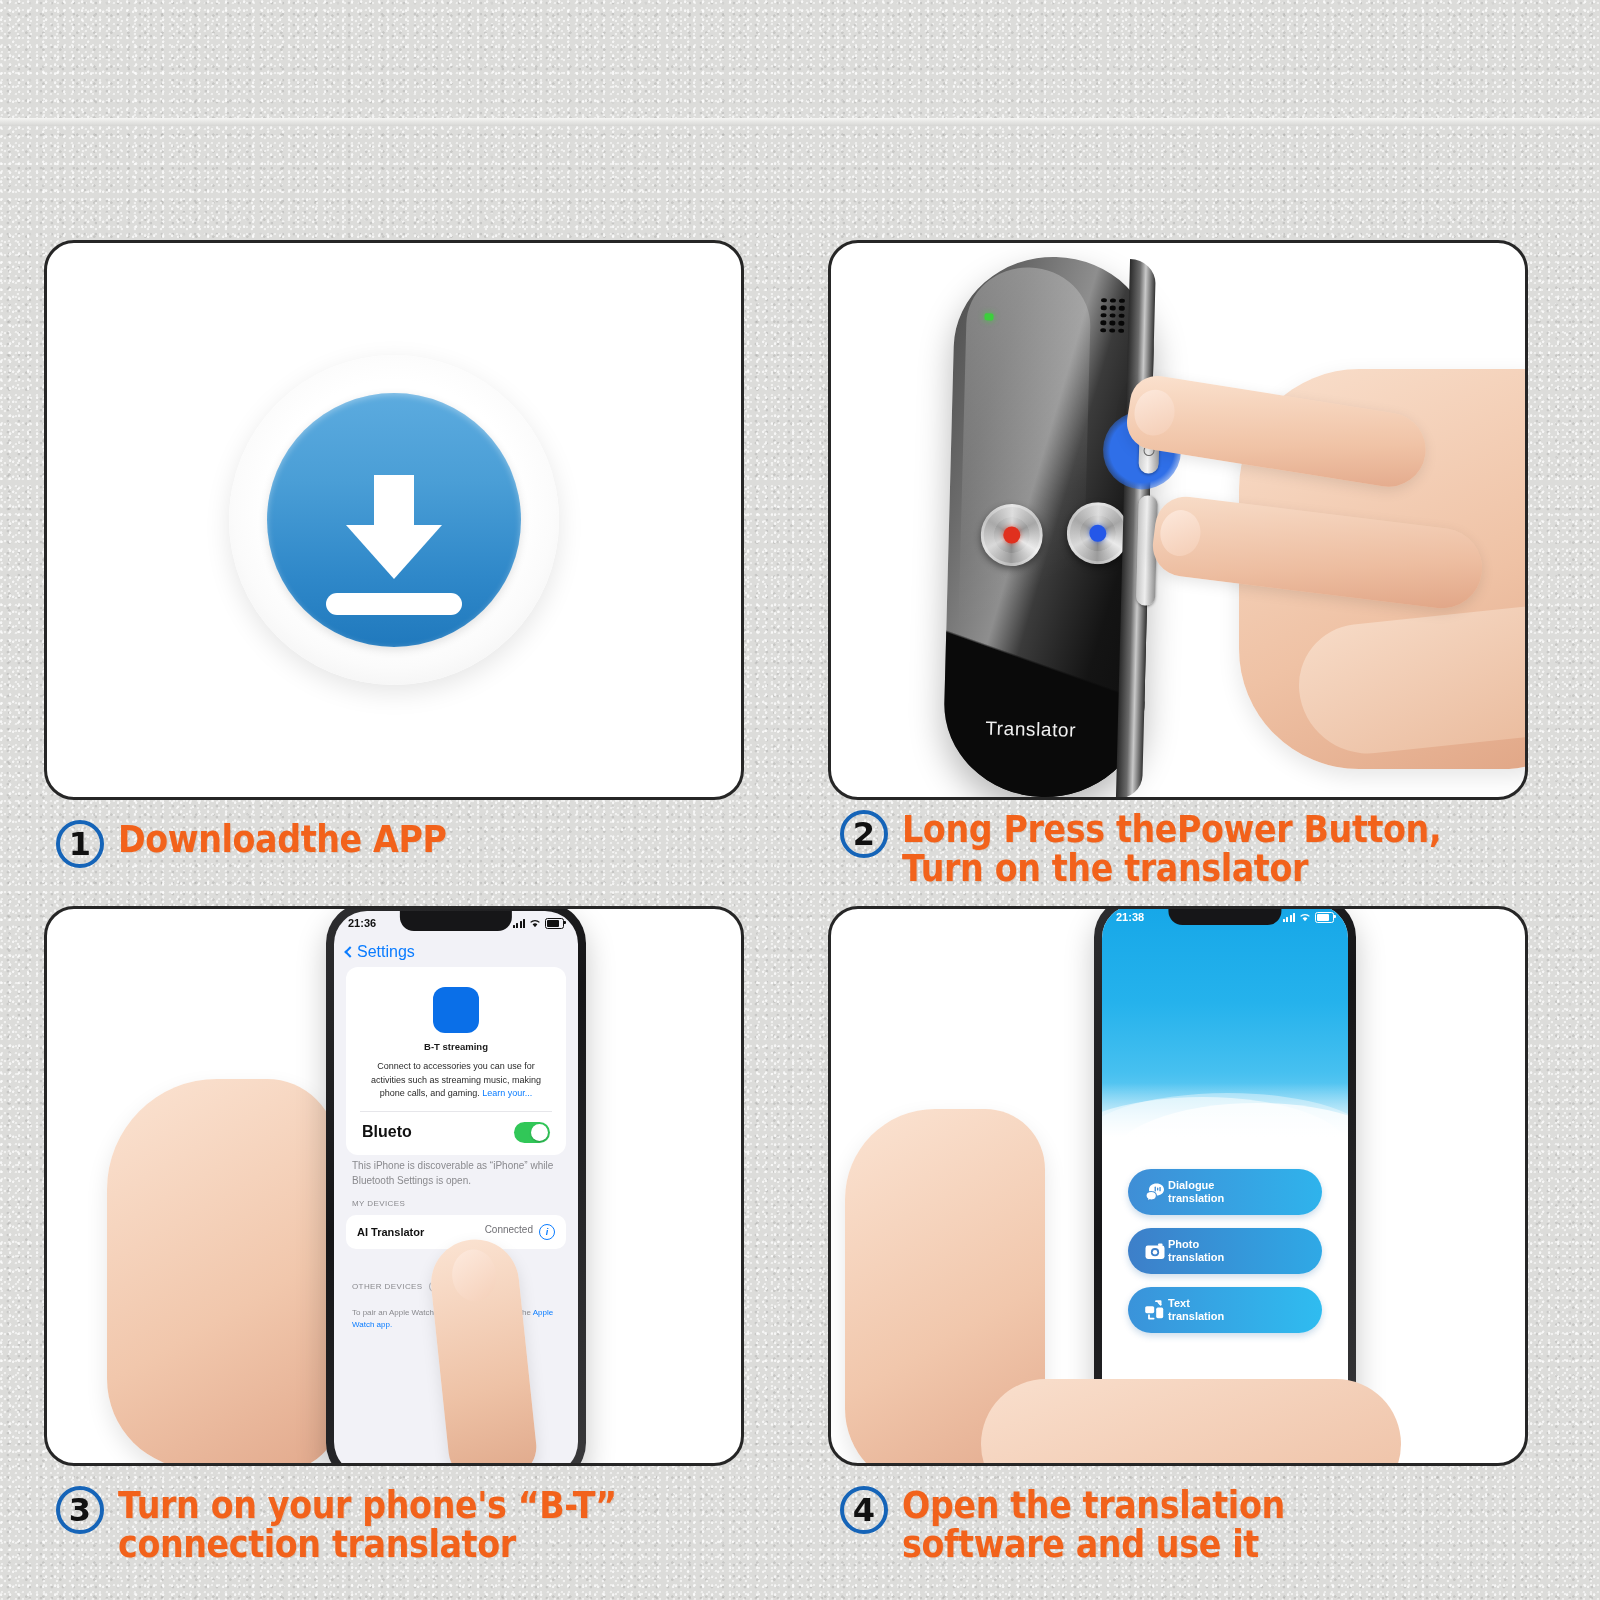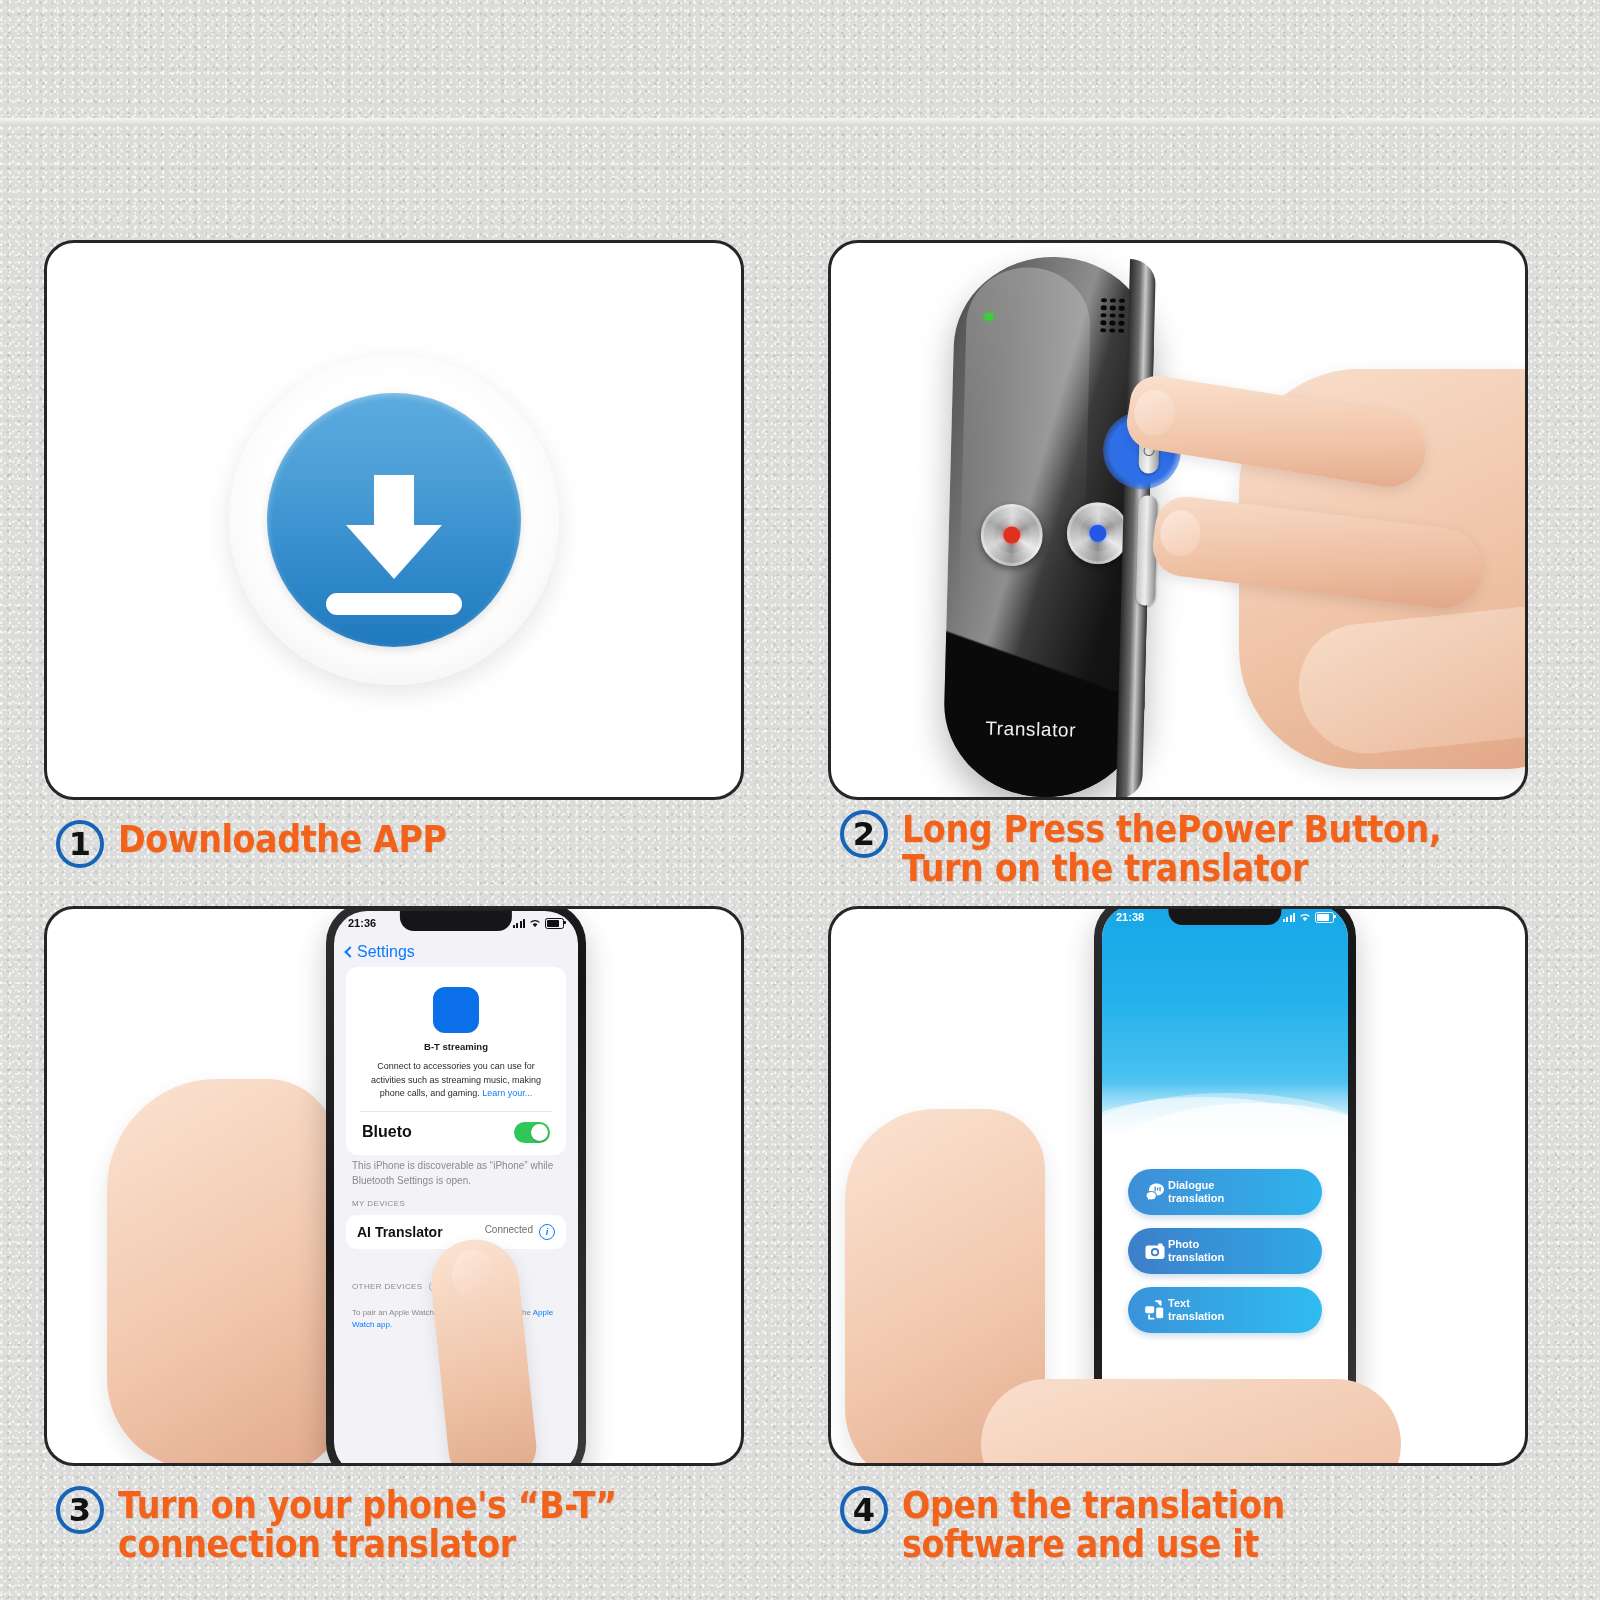--- a/index.html
+++ b/index.html
@@ -201,21 +201,21 @@
   .toggle{width:36px;height:21px;border-radius:11px;background:#31c758;position:relative;}
   .toggle::after{content:"";position:absolute;right:2px;top:2px;width:17px;height:17px;border-radius:50%;
     background:#fff;box-shadow:0 1px 2px rgba(0,0,0,.25);}
   .note{position:absolute;left:18px;right:14px;top:248px;font-size:10px;line-height:1.45;color:#8a8a8e;}
   .sect{position:absolute;left:18px;font-size:8px;color:#8a8a8e;letter-spacing:.4px;}
   .sect.my{top:288px;}
   .sect.other{top:370px;display:flex;align-items:center;gap:6px;}
   .spin{width:9px;height:9px;border:1.4px solid #b5b5ba;border-top-color:transparent;border-radius:50%;}
   .row-dev{position:absolute;left:12px;right:12px;top:304px;background:#fff;border-radius:10px;
     display:flex;align-items:center;justify-content:space-between;padding:9px 11px;}
-  .row-dev .dev-name{font-size:14px;font-weight:bold;color:#111;}
+  .row-dev .dev-name{font-size:11px;font-weight:bold;color:#111;}
   .row-dev .dev-right{display:flex;align-items:flex-start;gap:6px;font-size:10px;color:#6f6f74;}
   .info-i{width:14px;height:14px;border-radius:50%;border:1.5px solid #0a7cff;color:#0a7cff;
     font-size:9px;font-weight:bold;display:flex;align-items:center;justify-content:center;font-style:italic;}
   .note2{position:absolute;left:18px;right:14px;top:396px;font-size:8px;line-height:1.5;color:#8a8a8e;}
   .note2 a{color:#0a7cff;text-decoration:none;}
 
   
   .p4{left:232px;top:-12px;width:262px;height:584px;}
   .s4{background:#fff;color:#fff;}
   .s4 .statusbar{color:#fff;}

